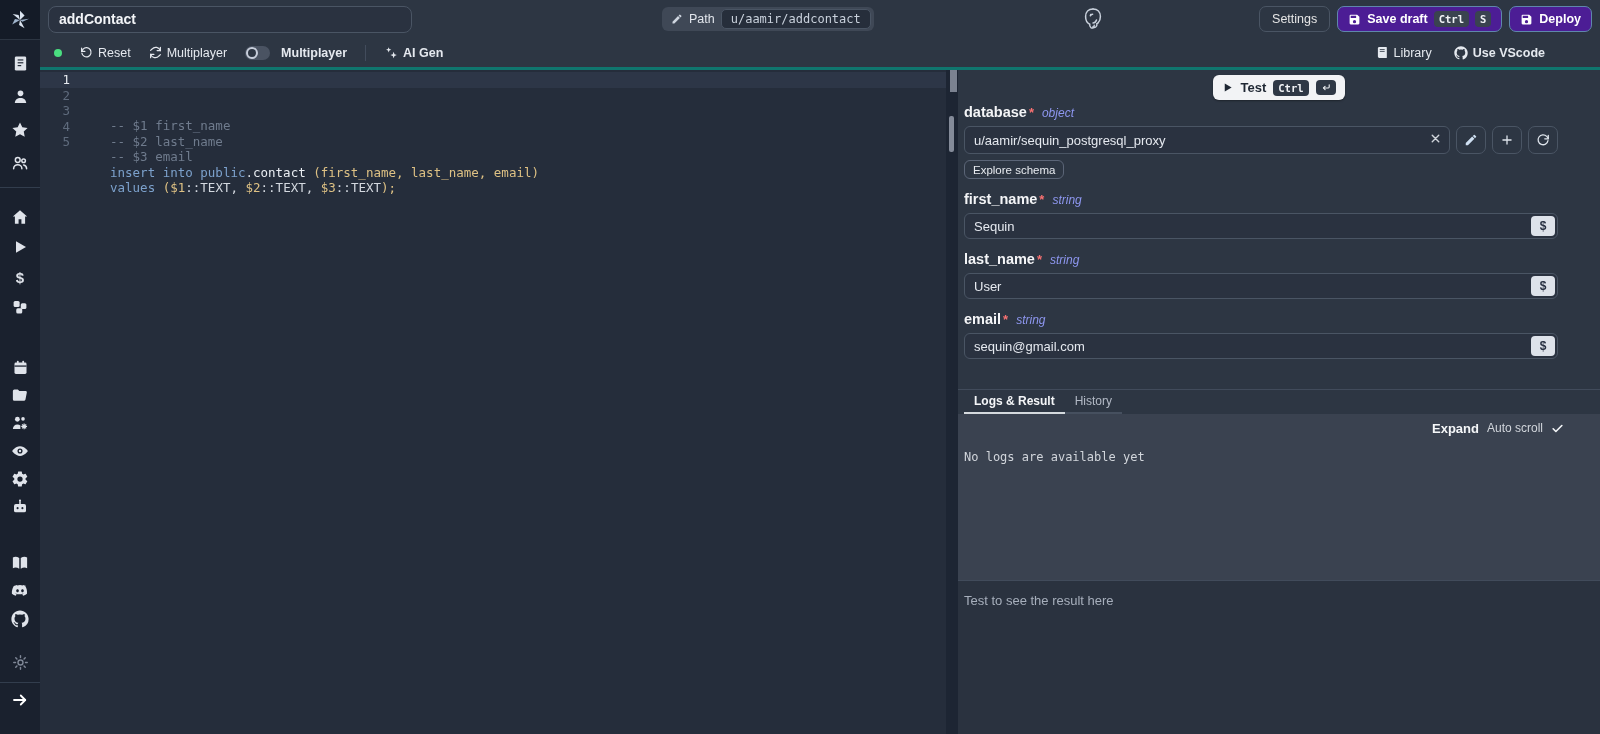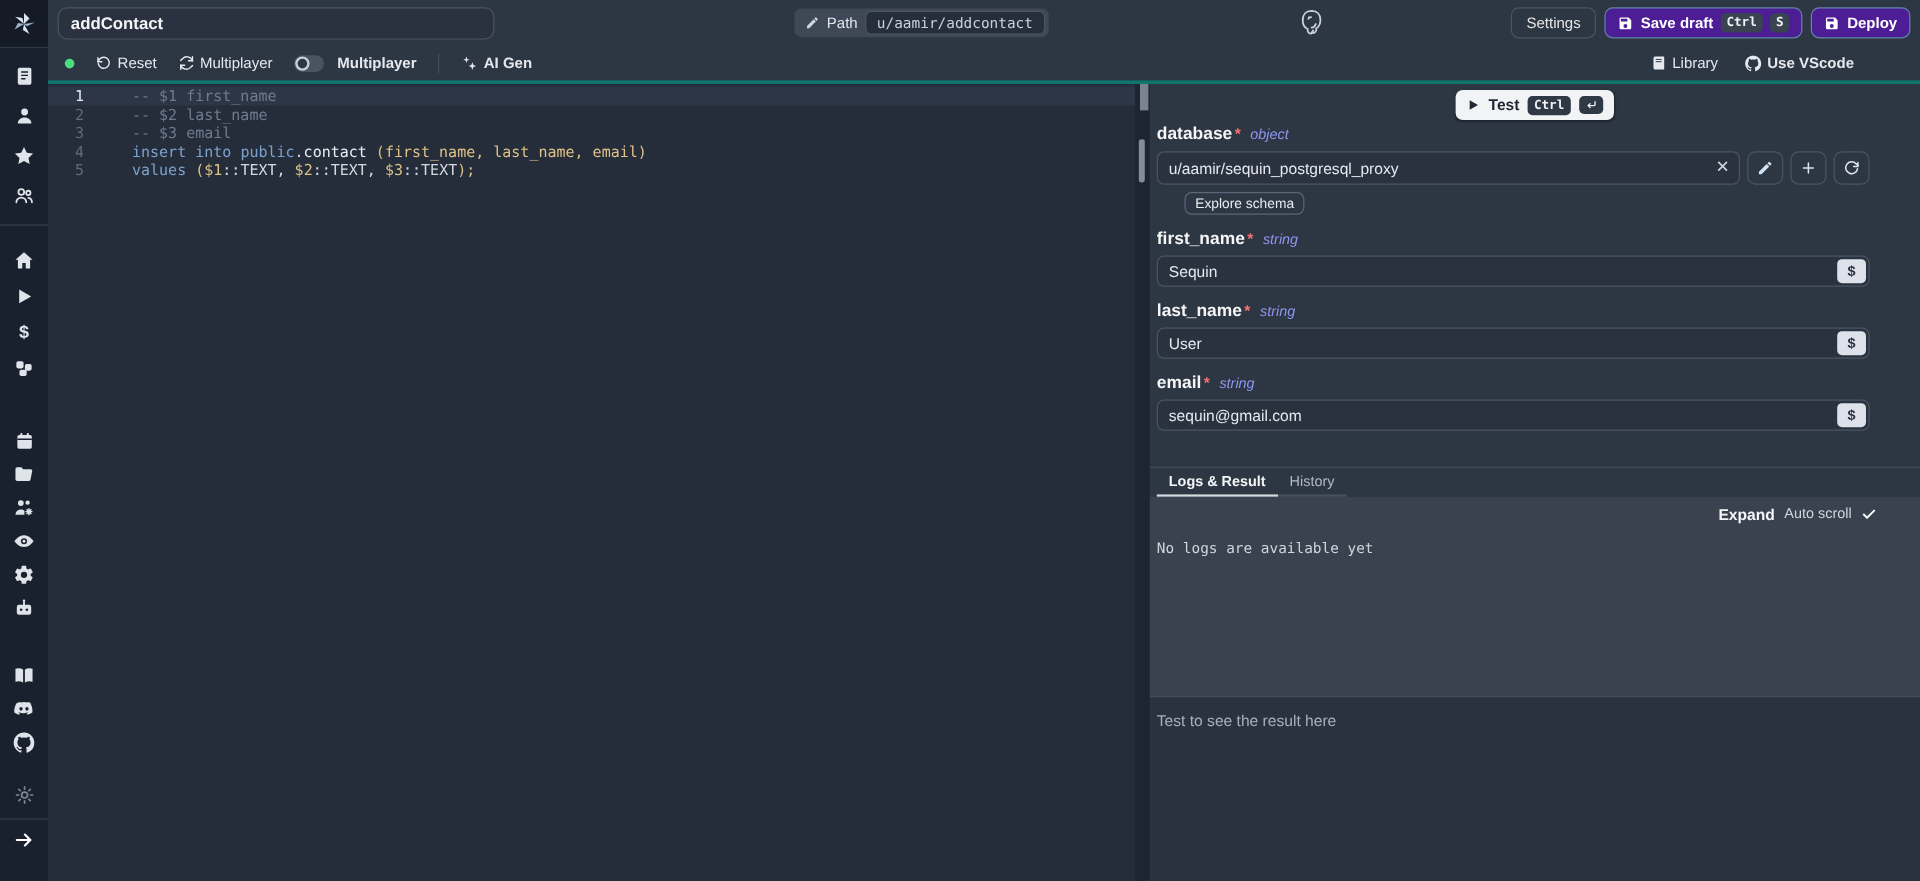--- a/index.html
+++ b/index.html
@@ -65,21 +65,21 @@
 
   
   .content { flex:1; display:flex; min-height:0; }
 
   
   .editor { flex:1; background:#252d3b; padding-top:2px; overflow:hidden; font-family:"DejaVu Sans Mono", monospace; font-size:12.5px; line-height:15.5px; }
   .code-line { display:flex; height:15.5px; white-space:pre; }
   .code-line.active { background:#2d3647; }
   .gutter { width:46px; flex:0 0 46px; text-align:right; padding-right:16px; color:#5f6b7d; }
   .code-line.active .gutter { color:#e5e9ef; }
-  .code-text { padding-left:24px; }
+  .code-text { padding-left:24px;margin-top:46px; }
   .tok-c { color:#6f7b8d; }
   .tok-k { color:#7ca1cc; }
   .tok-p { color:#d4d9e0; }
   .tok-b { color:#eaeef3; }
   .tok-y { color:#dec184; }
 
   
   .divider-col { width:12px; flex:0 0 12px; background:#1d2533; position:relative; }
   .scroll-thumb { position:absolute; top:0px; right:1px; width:7px; height:22px; background:#7b8290; }
   .drag-handle { position:absolute; top:46px; left:3px; width:5px; height:36px; background:#848b99; border-radius:2px; cursor:col-resize; }
@@ -99,21 +99,21 @@
   .ftype { font-size:12px; font-style:italic; color:#8e97f0; }
   .db-row { margin-top:4px; display:flex; gap:6px; height:28px; }
   .input-wrap { position:relative; flex:1; }
   .text-input {
     width:100%; height:100%; background:#2a3240; border:1px solid #4a5564; border-radius:6px;
     color:#e5e9ef; font-size:13px; padding:0 28px 0 9px; outline:none; font-family:"Liberation Sans", sans-serif;
   }
   .clear-x { position:absolute; right:8px; top:6px; color:#d1d5db; cursor:pointer; }
   .sq-btn { width:30px; height:28px; border:1px solid #4a5564; border-radius:7px; display:flex; align-items:center; justify-content:center; color:#dfe5ec; cursor:pointer; background:transparent; }
   .sq-btn.pencil { color:#cfe0f2; }
-  .explore-btn { margin-top:6px; align-self:flex-start; height:19px; border:1px solid #5b6577; border-radius:6px; font-size:11.5px; color:#e8ebf0; padding:0 8px; display:flex; align-items:center; cursor:pointer; background:transparent;margin-left:23px; }
+  .explore-btn { margin-top:6px; align-self:flex-start; height:19px; border:1px solid #5b6577; border-radius:6px; font-size:11.5px; color:#e8ebf0; padding:0 8px; display:flex; align-items:center; cursor:pointer; background:transparent; }
   .arg-wrap { position:relative; margin-top:4px; height:26px; }
   .arg-wrap .text-input { padding-right:34px; }
   .dollar-btn { position:absolute; right:3px; top:3px; width:24px; height:20px; background:#dde2ea; color:#273042; border-radius:4px; font-size:12px; font-weight:700; display:flex; align-items:center; justify-content:center; cursor:pointer; }
 
   
   .tabs-row { height:25px; flex:0 0 25px; border-top:1px solid #414b5b; display:flex; align-items:stretch; padding-left:6px; font-size:12px; }
   .tab { display:flex; align-items:center; padding:0 10px; cursor:pointer; border-bottom:2px solid transparent; }
   .tab.active { color:#f4f6f8; border-bottom-color:#d5dade; font-weight:600; }
   .tab.inactive { color:#b3bac6; border-bottom-color:#46505f; }
   .logs-area { height:166px; flex:0 0 166px; background:#3a4250; padding:6px 36px 0 6px; }

